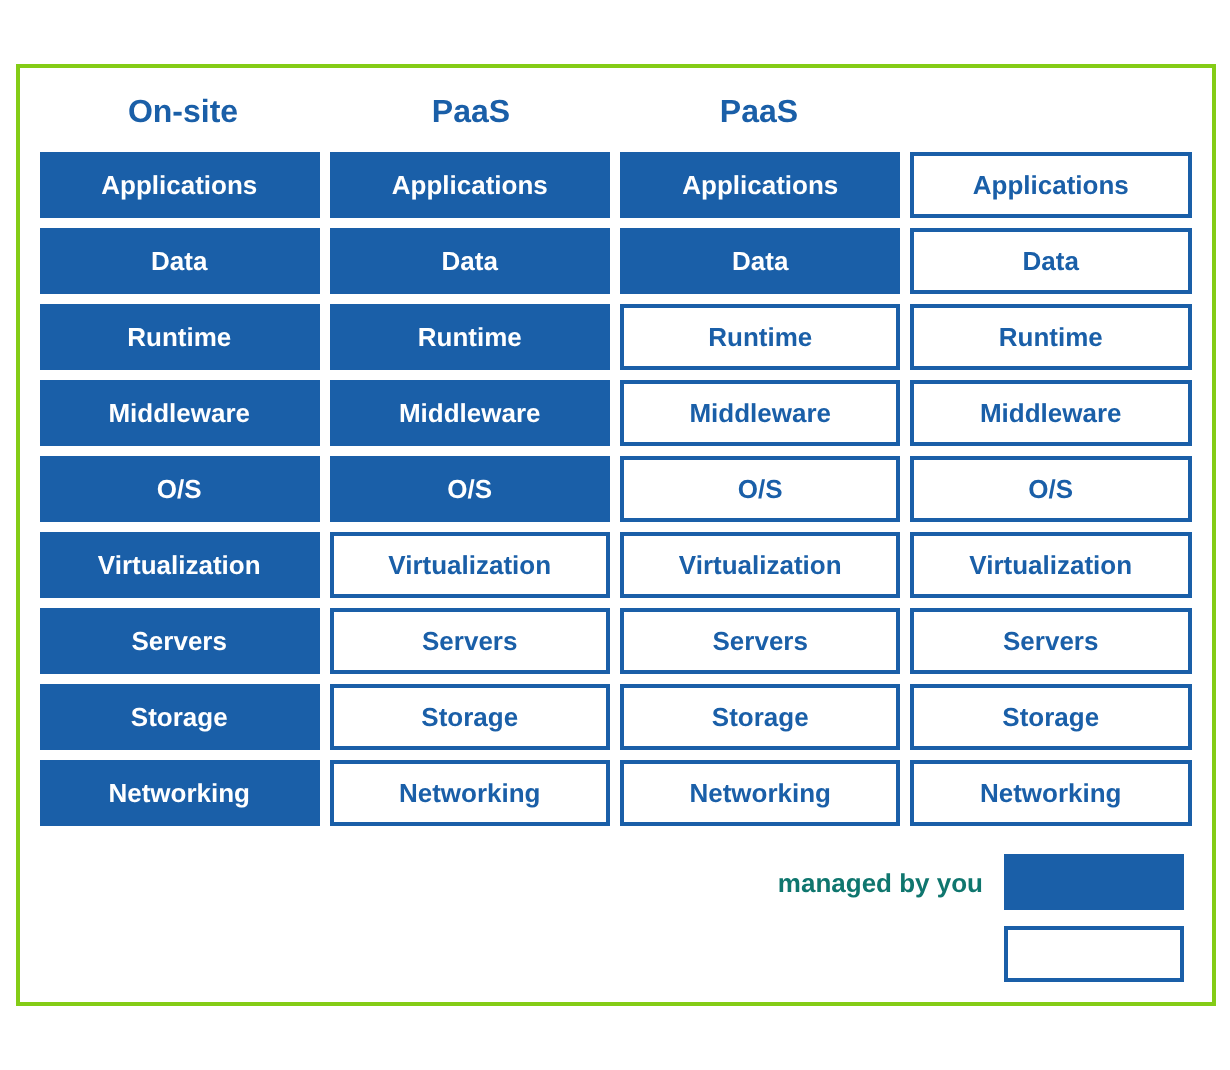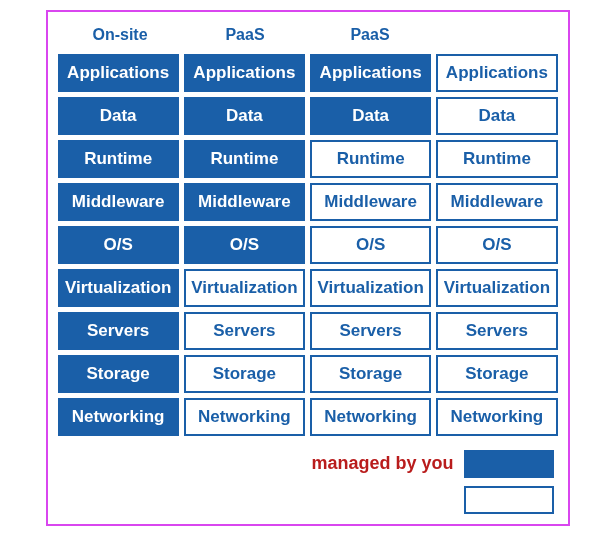--- a/index.html
+++ b/index.html
@@ -6,22 +6,22 @@
     body {
       font-family: Arial, sans-serif;
       background: #fff;
       display: flex;
       justify-content: center;
       align-items: center;
       width: 615px;
       min-height: 535px;
     }
     .container {
-      border: 2px solid #d946ef;
-      width: 524px;
+      border: 2px solid #84cc16;
+      width: 600px;
       padding: 10px;
       background: #fff;
     }
     .header-row {
       display: grid;
       grid-template-columns: repeat(4, 1fr);
       margin-bottom: 6px;
     }
     .header-cell {
       text-align: center;
@@ -32,21 +32,21 @@
     }
     .grid-body {
       display: grid;
       grid-template-columns: repeat(4, 1fr);
       gap: 5px 5px;
     }
     .cell {
       border: 2px solid #1a5fa8;
       text-align: center;
       padding: 7px 4px;
-      font-size: 17px;
+      font-size: 13px;
       font-weight: bold;
       color: #fff;
       background: #1a5fa8;
     }
     .cell.outline {
       background: #fff;
       color: #1a5fa8;
     }
     .legend-area {
       margin-top: 14px;
@@ -55,23 +55,23 @@
       gap: 8px;
       padding-right: 4px;
     }
     .legend-row {
       display: flex;
       align-items: center;
       justify-content: flex-end;
       gap: 10px;
     }
     .legend-label {
-      font-size: 18px;
+      font-size: 13px;
       font-weight: bold;
-      color: #b91c1c;
+      color: #0f766e;
       text-align: right;
     }
     .legend-box {
       width: 90px;
       height: 28px;
       border: 2px solid #1a5fa8;
       flex-shrink: 0;
     }
     .legend-box.filled {
       background: #1a5fa8;

